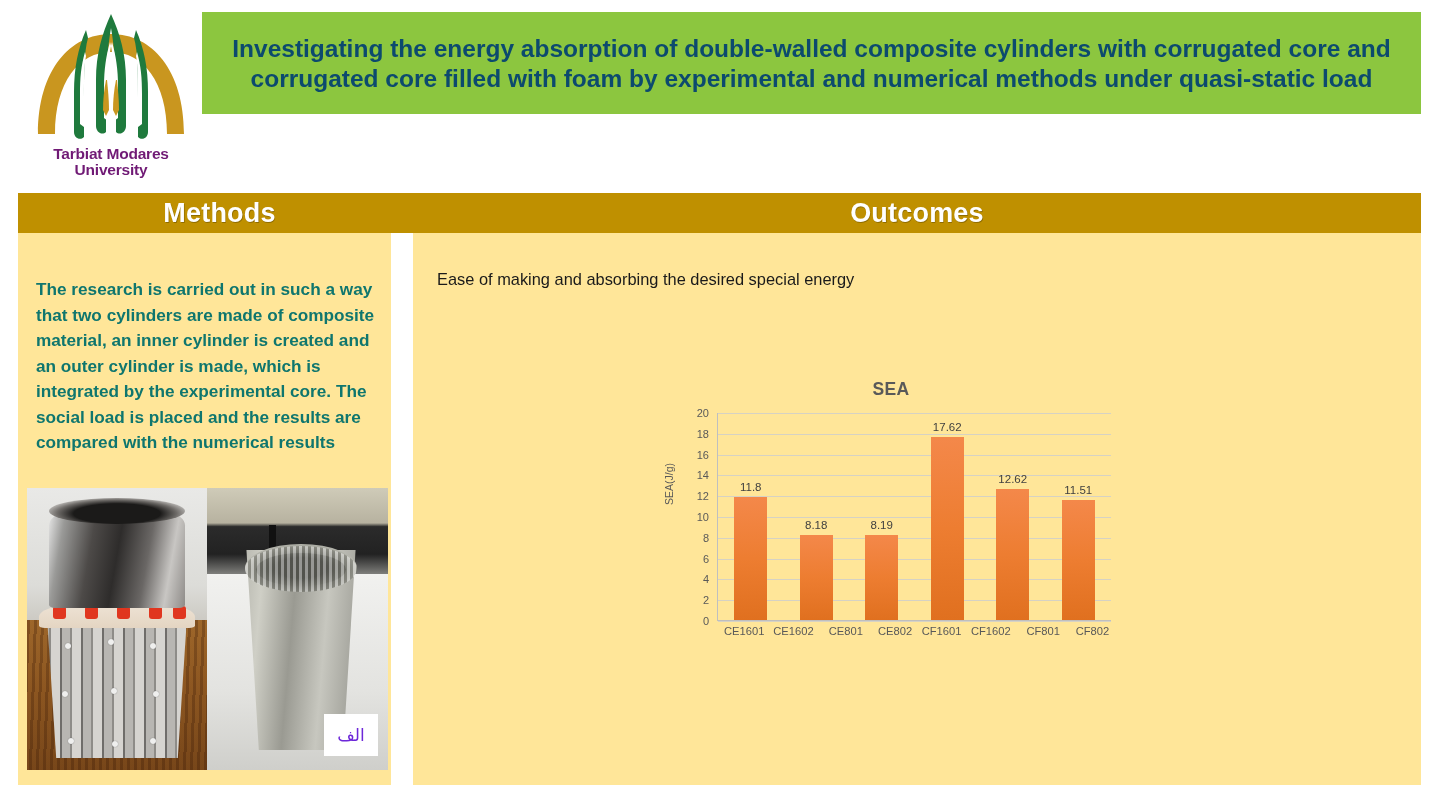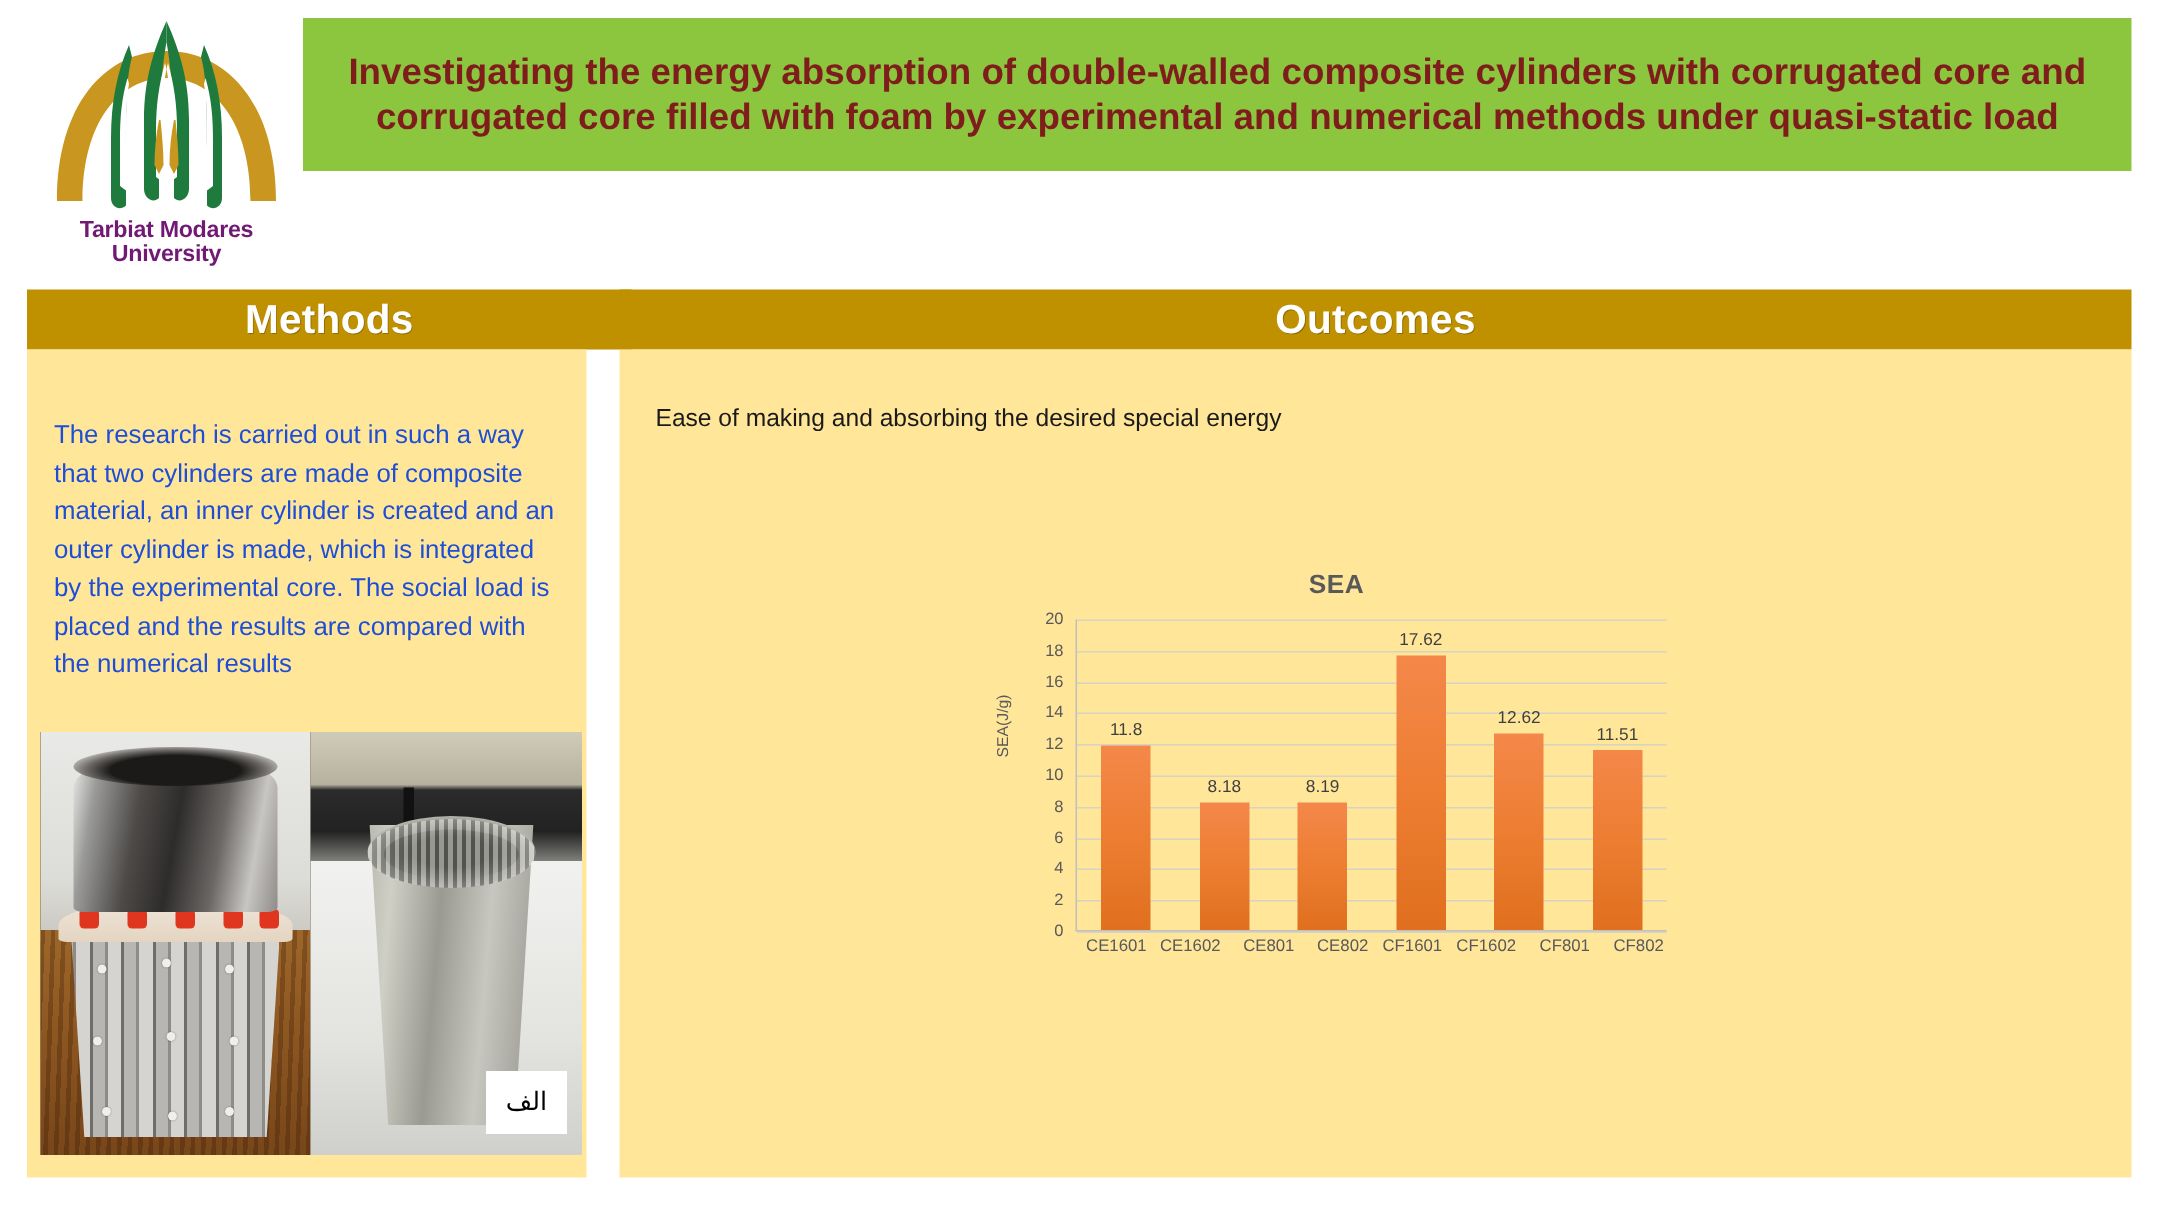--- a/index.html
+++ b/index.html
@@ -24,21 +24,21 @@
   }
 
   
   .title-banner {
     position: absolute; left: 202px; top: 12px; width: 1219px; height: 102px;
     background: #8CC63F;
     display:flex; align-items:center; justify-content:center;
     padding: 2px 20px 0 20px;
   }
   .title-text {
-    color:#7f1d1d; font-weight:bold; font-size:24.5px; line-height:30px;
+    color:#0c4a6e; font-weight:bold; font-size:24.5px; line-height:30px;
     text-align:center; width:100%;
   }
 
   
   .author-banner {
     position:absolute; left:202px; top:116px; width:1219px; height:48px;
     background:#38571F;
     display:flex; align-items:center; justify-content:center;
   }
   .author-text {
@@ -57,21 +57,21 @@
   #methods-header { left:18px; top:193px; width:403px;justify-content:center; }
   #outcomes-header { left:413px; top:193px; width:1008px; }
 
   
   .panel { position:absolute; background:#FFE699; }
   #methods-panel { left:18px; top:233px; width:373px; height:552px; }
   #outcomes-panel { left:413px; top:233px; width:1008px; height:552px; }
 
   .methods-text {
     position:absolute; left:18px; top:44px; width:340px;
-    color:#1d4ed8; font-size:17.2px; line-height:25.5px;
+    color:#0f766e; font-size:17.2px; line-height:25.5px;font-weight:bold;
   }
 
   
   .photo-row {
     position:absolute; left:9px; top:255px; width:361px; height:282px;
     display:flex;
   }
   .photo { position:relative; overflow:hidden; }
   .photo-left  { width:180px; height:282px; background:#3a3430; }
   .photo-right { width:181px; height:282px; background:#8d8d89; }
@@ -149,21 +149,21 @@
     position:absolute; left:38px; top:58px; width:112px; height:46px;
     background: repeating-linear-gradient(90deg,
         rgba(255,255,255,0.55) 0 3px, rgba(90,90,84,0.45) 3px 6px);
     border-radius:50%;
     opacity:.75;
   }
   .alef-box {
     position:absolute; right:10px; bottom:14px; width:54px; height:42px;
     background:#fff; display:flex; align-items:center; justify-content:center;
   }
-  .alef-text { font-size:17px; color:#000000; font-family:"DejaVu Sans", sans-serif; }
+  .alef-text { font-size:17px; color:#6d28d9; font-family:"DejaVu Sans", sans-serif; }
 
   
   .outcomes-text {
     position:absolute; left:24px; top:34px; width:420px;
     color:#1a1a1a; font-size:16.4px; line-height:25px;
   }
 
   
   .chart {
     position:absolute; left:248px; top:140px; width:460px; height:290px;

